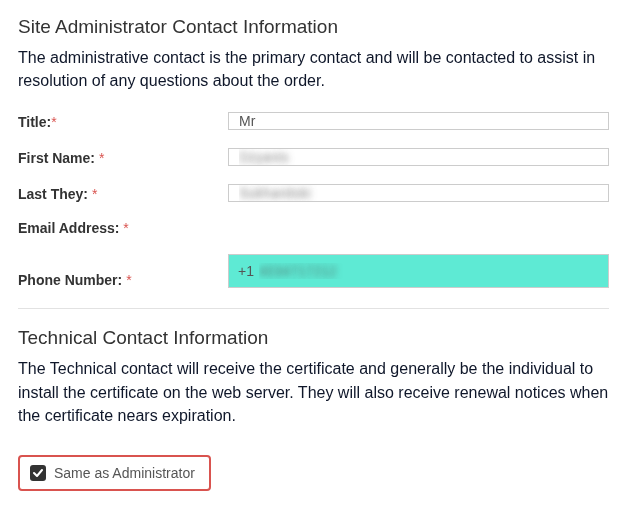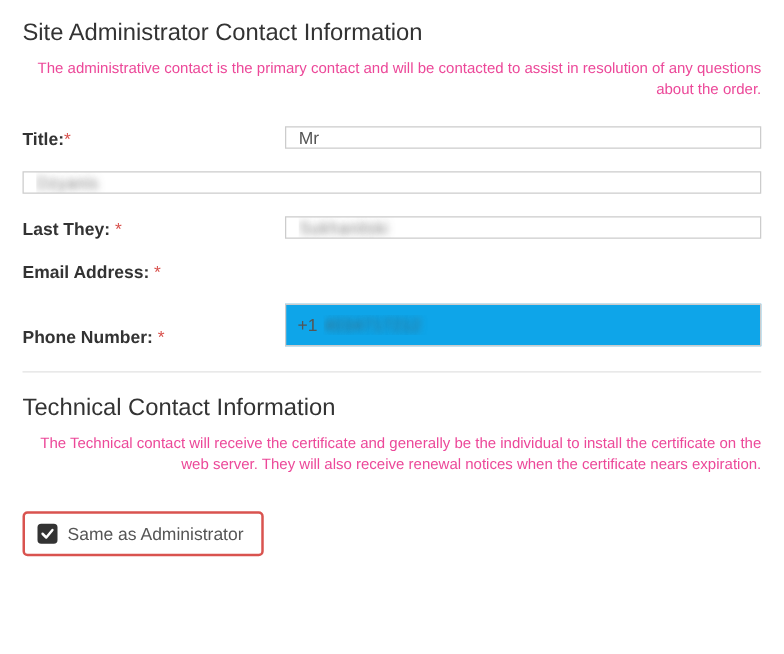--- a/index.html
+++ b/index.html
@@ -11,25 +11,24 @@
     color: #333;
     background: #fff;
   }
   h2 {
     font-size: 19px;
     font-weight: normal;
     color: #333;
     margin: 0 0 8px 0;
   }
   .desc {
-    font-size: 12px;
-    color: #ec4899;
+    font-size: 16px;
+    color: #0f172a;
     line-height: 1.45;
     margin: 0 0 20px 0;
-    text-align: right;
   }
   .field-row {
     display: flex;
     align-items: flex-end;
     margin-bottom: 18px;
   }
   .field-label {
     width: 210px;
     font-size: 14px;
     font-weight: bold;
@@ -89,40 +88,43 @@
     z-index: 2;
   }
   .phone-input {
     width: 100%;
     height: 34px;
     border: 1px solid #ccc;
     padding: 6px 10px 6px 30px;
     font-size: 14px;
     color: transparent;
     text-shadow: 0 0 6px rgba(80,80,80,0.7);
-    background: #0ea5e9;
+    background: #5eead4;
   }
 </style>
 </head>
 <body>
 
 
 
 
 <h2>Site Administrator Contact Information</h2>
 <p class="desc">The administrative contact is the primary contact and will be contacted to assist in resolution of any questions about the order.</p>
 
 <div class="field-row">
   <div class="field-label">
     <span>Title:</span><span class="req">*</span>
   </div>
   <input type="text" class="field-input" value="Mr" style="">
 </div>
 
 <div class="field-row">
+  <div class="field-label">
+    <span>First Name: </span><span class="req">*</span>
+  </div>
   <input type="text" class="field-input blurred" value="Dzyanis" style="">
 </div>
 
 <div class="field-row">
   <div class="field-label">
     <span>Last They: </span><span class="req">*</span>
   </div>
   <input type="text" class="field-input blurred" value="Sukhanitski" style="">
 </div>
 

